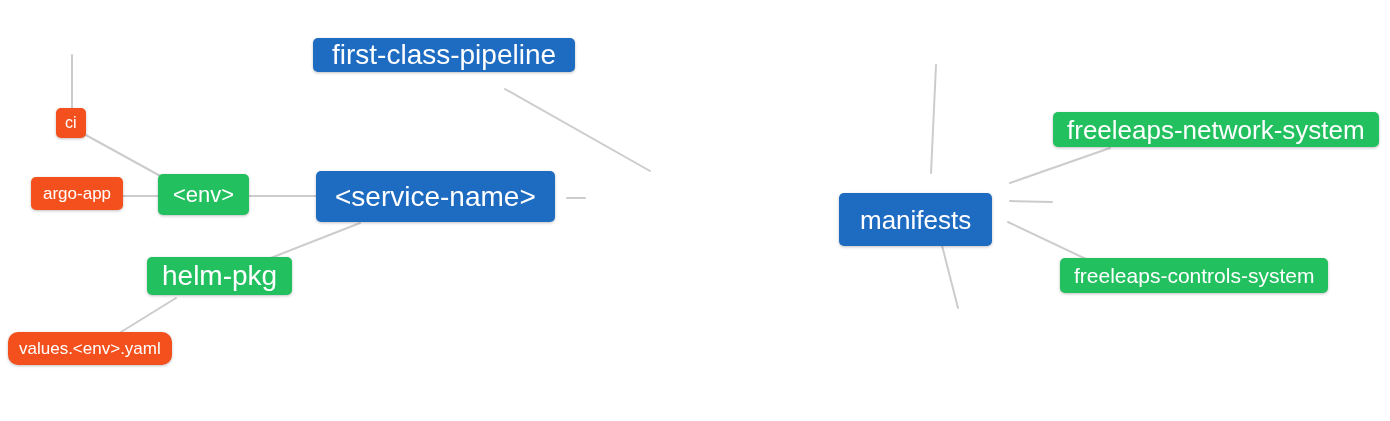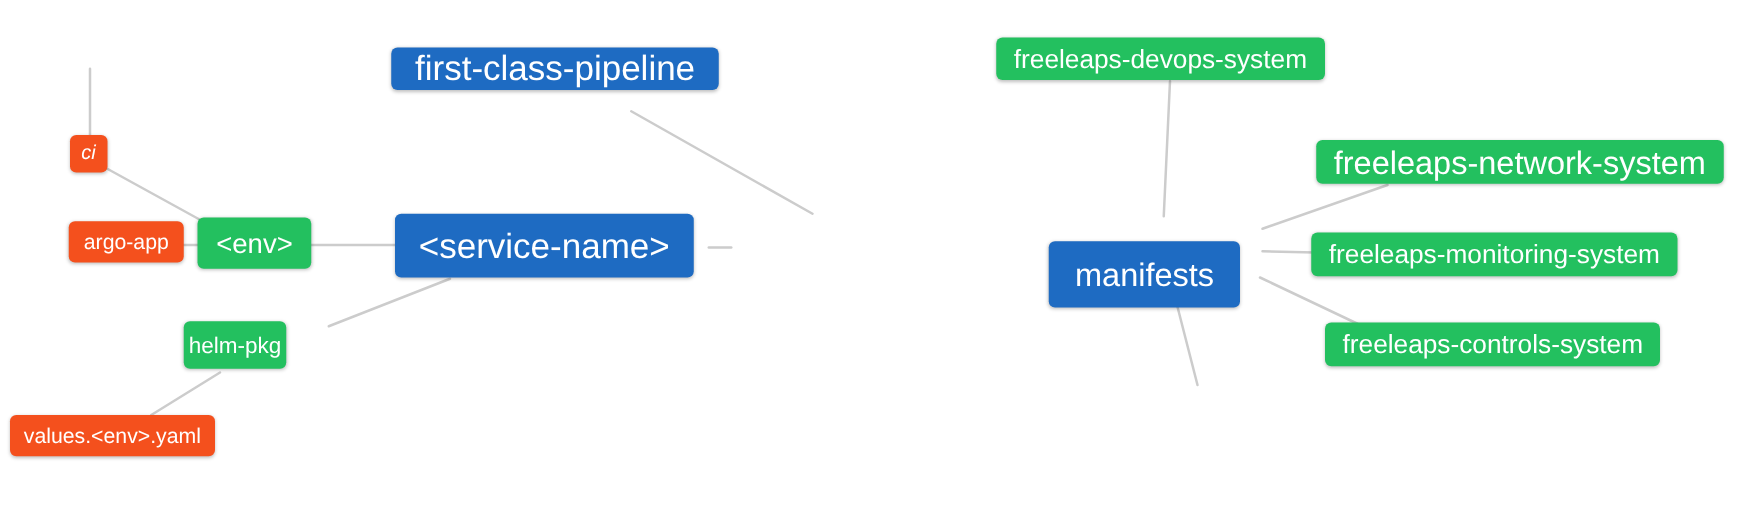--- a/index.html
+++ b/index.html
@@ -42,25 +42,25 @@
     line-height: 1;
   }
   .c-blue   { background: var(--c-blue,   #1e6bc2); }
   .c-green  { background: var(--c-green,  #23c05f); }
   .c-red    { background: var(--c-red,    #f4501d); }
   .c-orange { background: var(--c-orange, #f7a62a); }
   .c-dark   { background: var(--c-root,   #3b3a39); }
 
   
   .n-jenkinsfile   { left: 28px;   top: 25px;  height: 30px; font-size: 15px; padding: 0 13px; }
-  .n-ci            { left: 56px;   top: 108px; height: 30px; font-size: 16px; padding: 0 9px; font-style: italic;  }
-  .n-argo-app      { left: 31px;   top: 177px; height: 33px; font-size: 17px; padding: 0 12px; margin-left: 24px; }
+  .n-ci            { left: 56px;   top: 108px; height: 30px; font-size: 16px; padding: 0 9px;  }
+  .n-argo-app      { left: 31px;   top: 177px; height: 33px; font-size: 17px; padding: 0 12px; }
   .n-env           { left: 158px;  top: 174px; height: 41px; font-size: 22px; padding: 0 15px; }
-  .n-helm-pkg      { left: 147px;  top: 257px; height: 38px; font-size: 18px; padding: 0 4px; }
-  .n-values        { left: 8px;    top: 332px; height: 33px; font-size: 17px; padding: 0 11px; }
+  .n-helm-pkg      { left: 147px;  top: 257px; height: 38px; font-size: 28px; padding: 0 15px; }
+  .n-values        { left: 8px;    top: 332px; height: 33px; font-size: 17px; padding: 0 11px; border-radius: 10px; }
   .n-pipeline      { left: 313px;  top: 38px;  height: 34px; font-size: 28px; padding: 0 19px; }
   .n-service       { left: 316px;  top: 171px; height: 51px; font-size: 28px; padding: 0 19px; }
   .n-root          { left: 585px;  top: 170px; height: 67px; font-size: 34px; padding: 0 25px; }
   .n-manifests     { left: 839px;  top: 173px; height: 53px; font-size: 26px; padding: 0 21px; margin-top: 20px; }
   .n-devops        { left: 797px;  top: 30px;  height: 34px; font-size: 21px; padding: 0 14px; }
   .n-network       { left: 1053px; top: 112px; height: 35px; font-size: 26px; padding: 0 14px; }
   .n-monitoring    { left: 1049px; top: 186px; height: 35px; font-size: 21px; padding: 0 14px; }
   .n-controls      { left: 1060px; top: 258px; height: 35px; font-size: 21px; padding: 12px 14px; }
   .n-storage       { left: 815px;  top: 308px; height: 34px; font-size: 21px; padding: 0 14px; }
 </style>
@@ -87,18 +87,16 @@
   </svg>
 
   <div class="node c-red    n-ci">ci</div>
   <div class="node c-red    n-argo-app">argo-app</div>
   <div class="node c-green  n-env">&lt;env&gt;</div>
   <div class="node c-green  n-helm-pkg">helm-pkg</div>
   <div class="node c-red    n-values">values.&lt;env&gt;.yaml</div>
   <div class="node c-blue   n-pipeline">first-class-pipeline</div>
   <div class="node c-blue   n-service">&lt;service-name&gt;</div>
   <div class="node c-blue   n-manifests">manifests</div>
-  <div class="node c-green  n-devops">freeleaps-devops-system</div>
   <div class="node c-green  n-network">freeleaps-network-system</div>
-  <div class="node c-green  n-monitoring">freeleaps-monitoring-system</div>
   <div class="node c-green  n-controls">freeleaps-controls-system</div>
 
 </div>
 
 </body></html>

